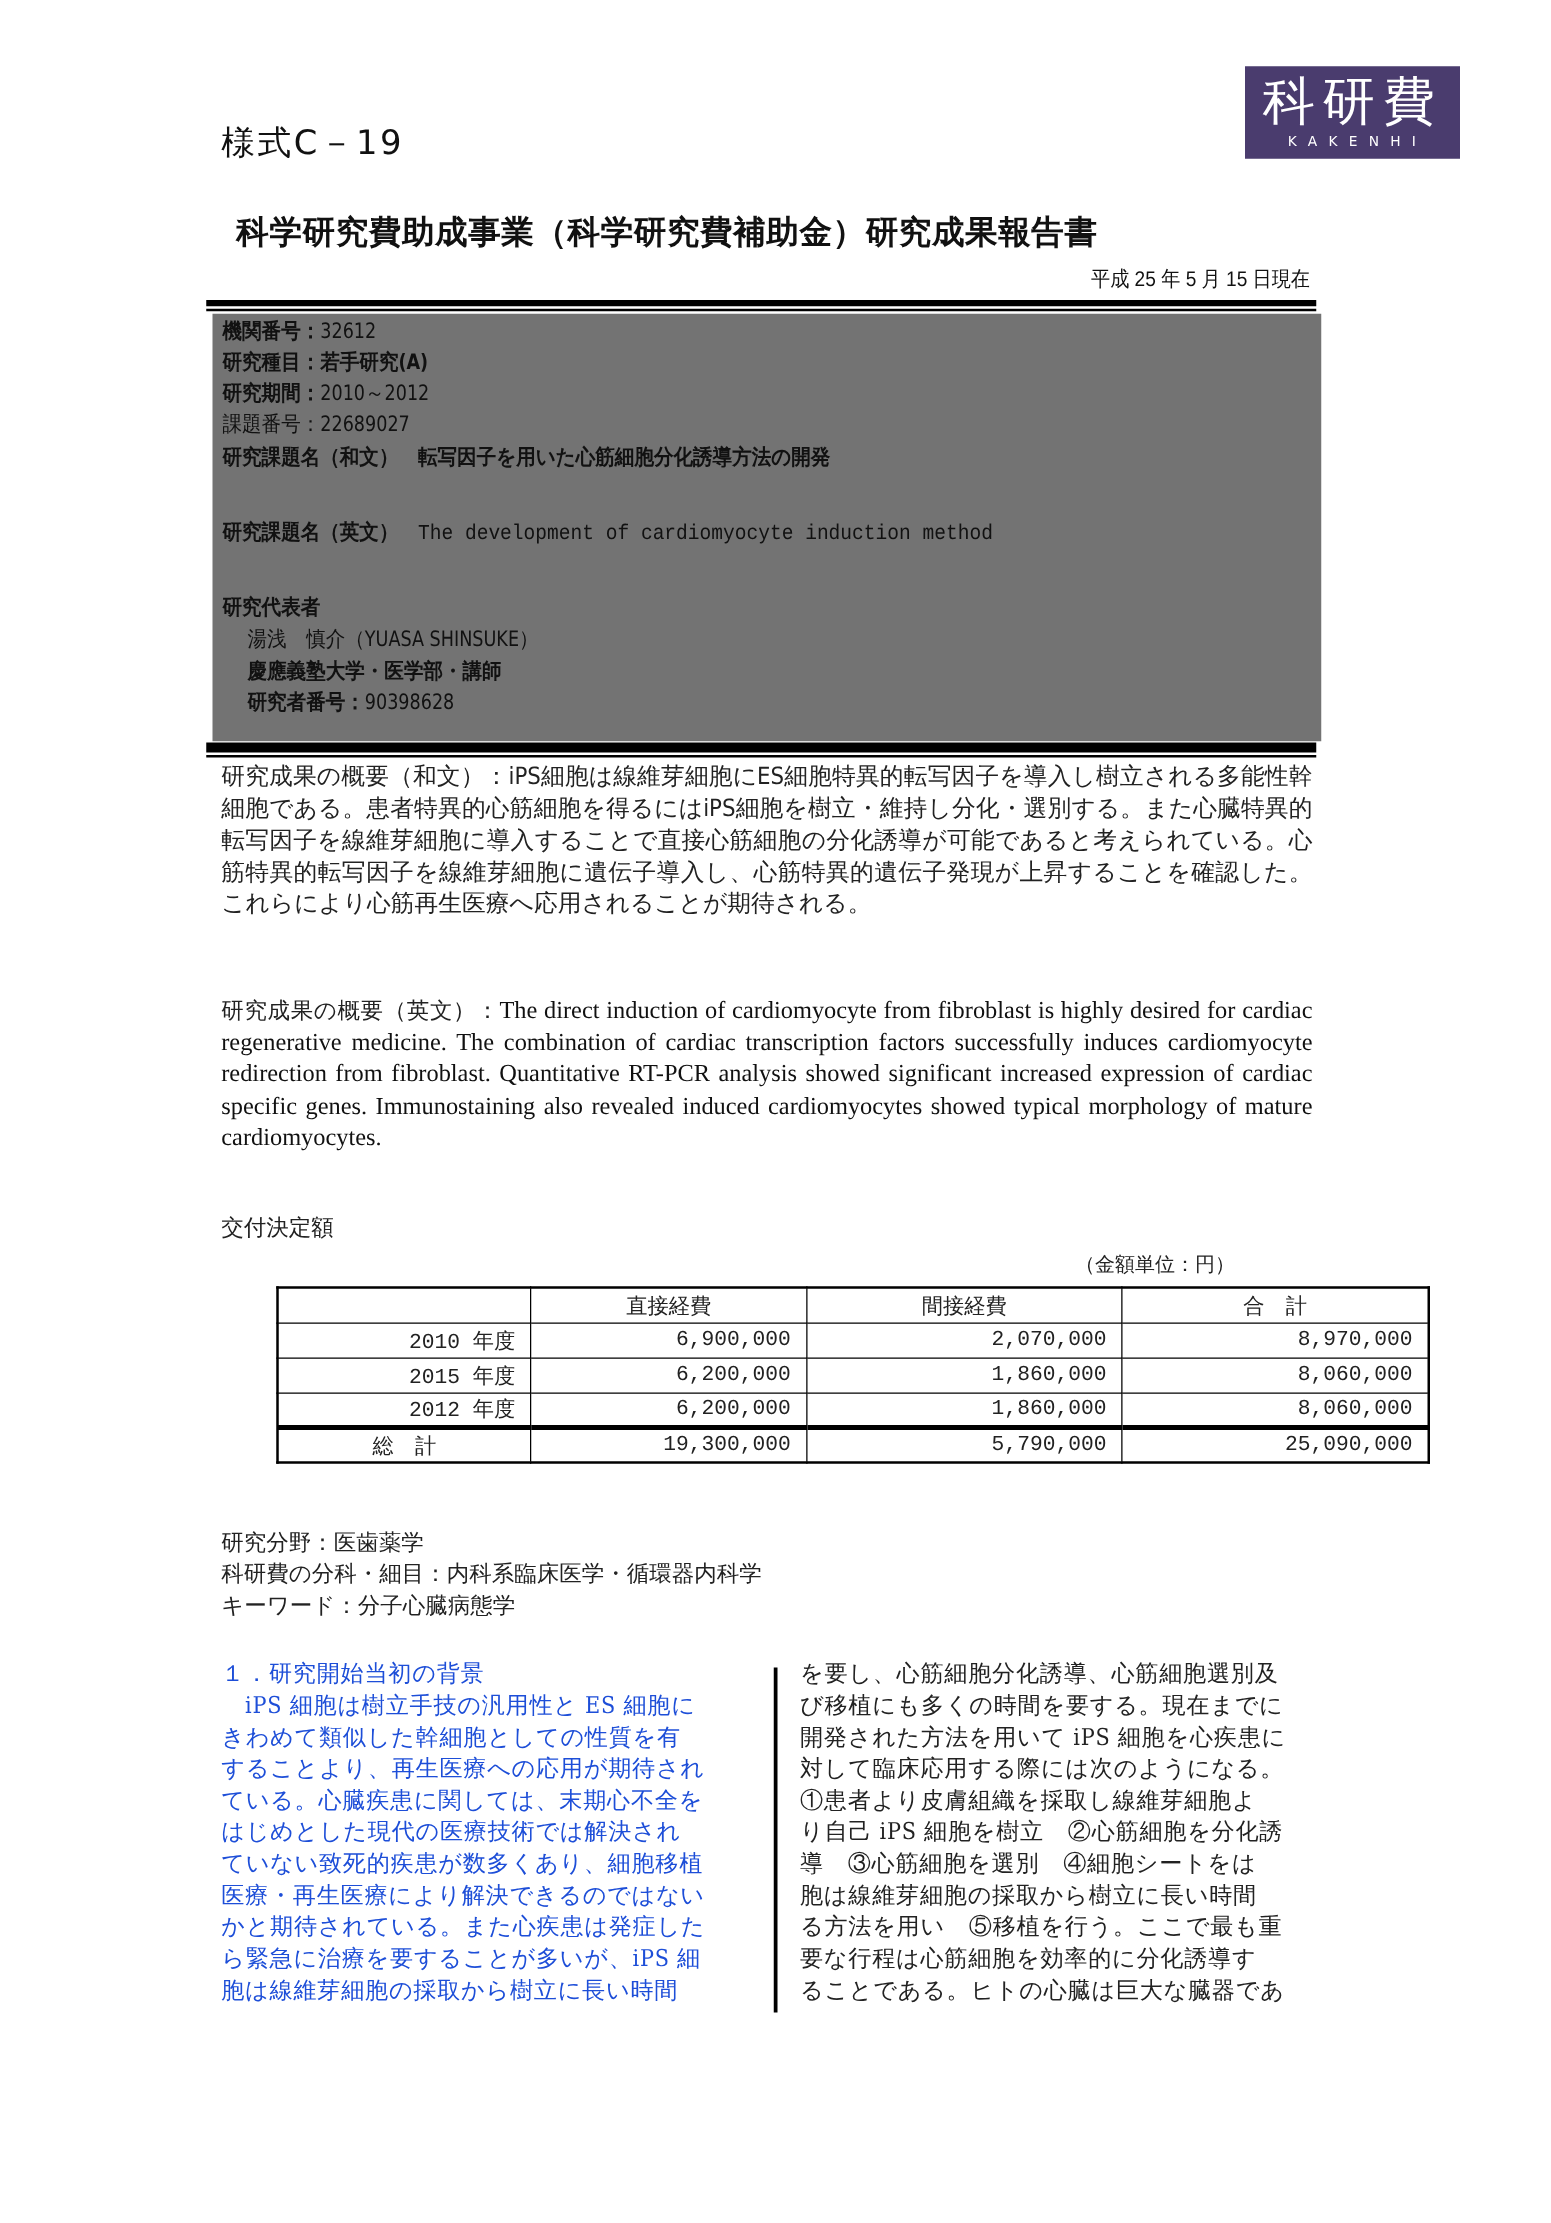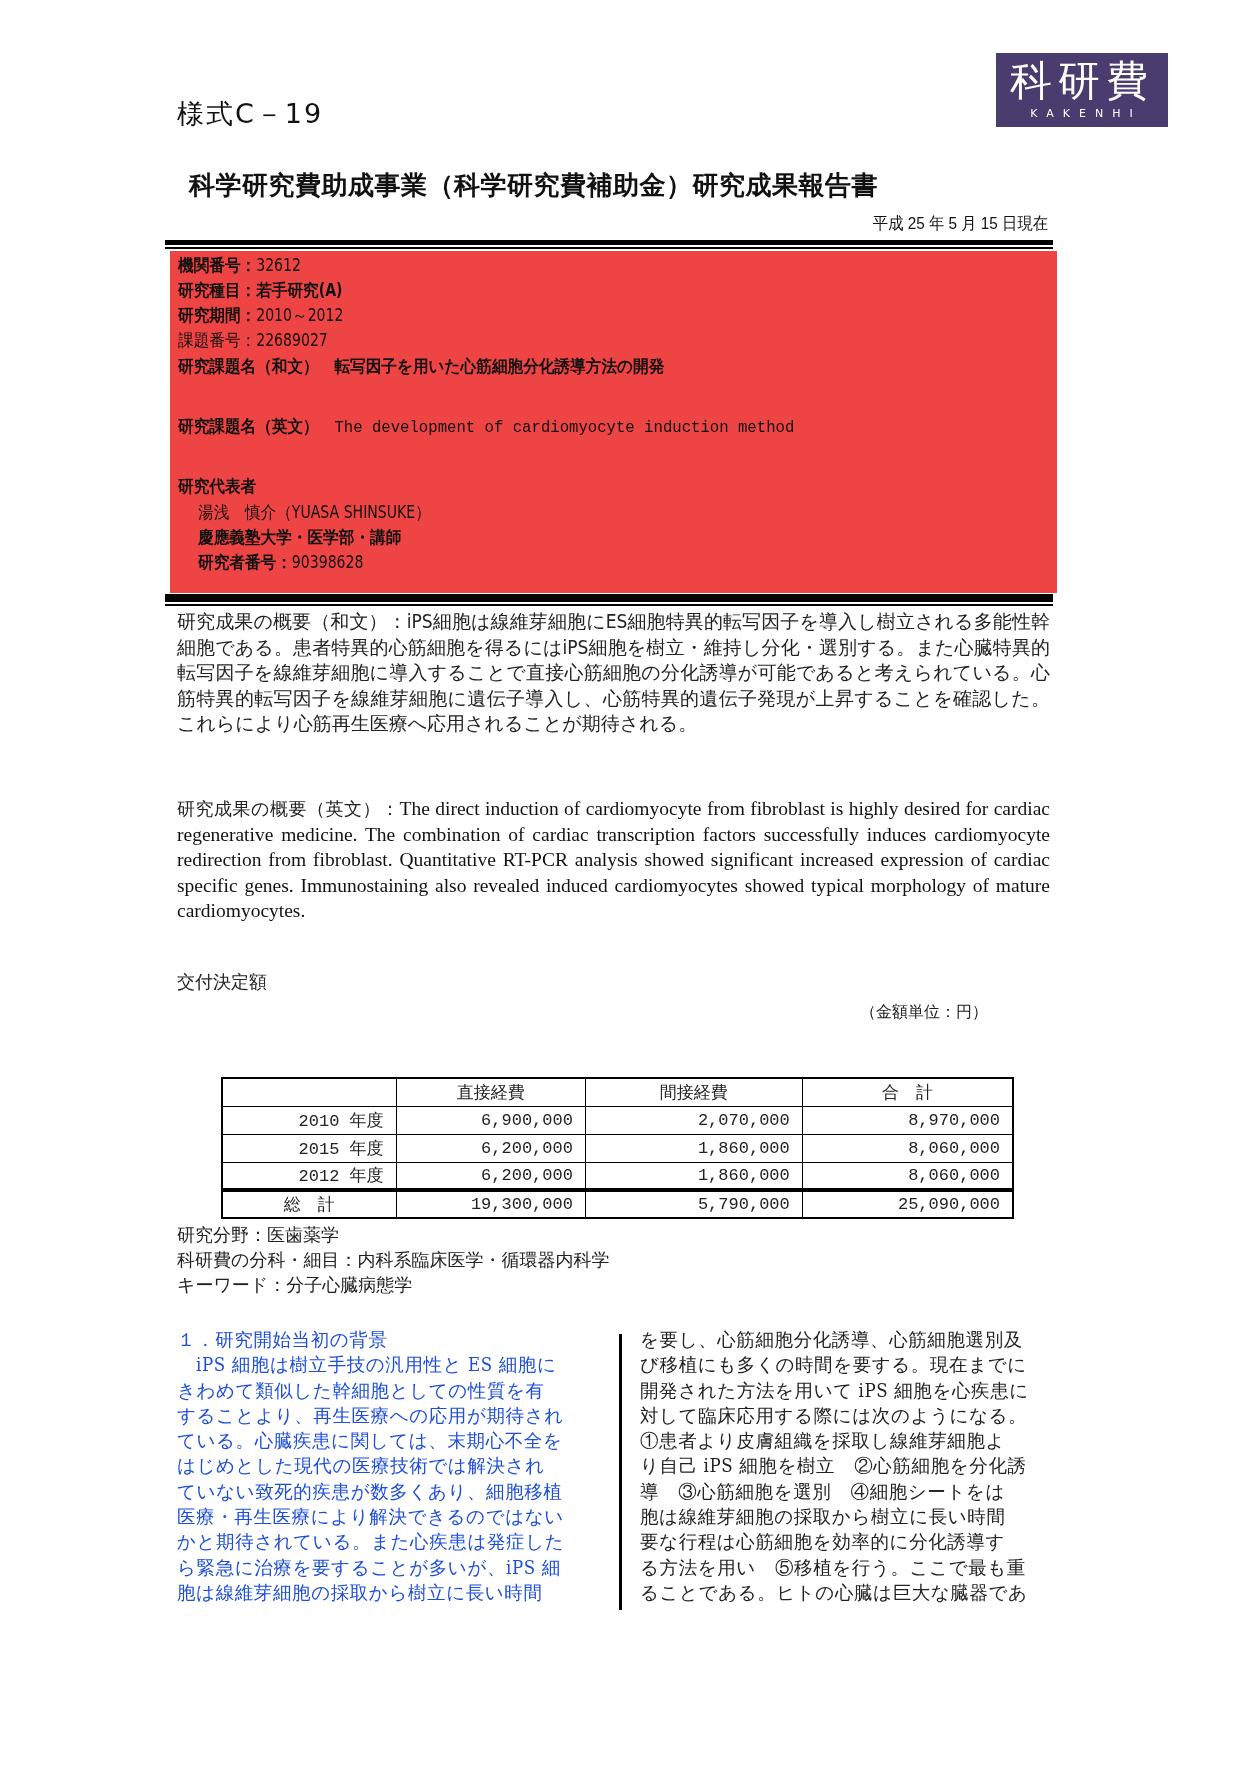--- a/index.html
+++ b/index.html
@@ -14,39 +14,39 @@
     .logo .kanji { font-family: "DejaVu Serif", serif; font-size: 42px; line-height: 52px; letter-spacing: 6px; padding-top: 2px; font-weight: normal; }
     .logo .roman { font-size: 11px; letter-spacing: 9px; line-height: 14px; padding-left: 8px; }
 
     .main-title { left: 0; width: 1067px; top: 168px; text-align: center; font-size: 26px; font-weight: bold; letter-spacing: 0.5px; }
     .date { left: 780px; width: 268px; top: 212px; text-align: right; font-size: 17px; font-family: "Liberation Sans Narrow", "Liberation Sans", sans-serif; transform: scaleX(0.9); transform-origin: right; }
 
     .rule-top-thick { left: 165px; top: 240px; width: 888px; height: 5px; background: #000; }
     .rule-top-thin { left: 165px; top: 247px; width: 888px; height: 2px; background: #000; }
 
     
-    .info-box { left: 170px; top: 251px; width: 887px; height: 342px; background: #ef4444; }
+    .info-box { left: 170px; top: 251px; width: 887px; height: 342px; background: #737373; }
     .info-line { position: absolute; left: 8px; font-size: 17px; line-height: 22px; white-space: pre; font-family: "DejaVu Sans Condensed", "DejaVu Sans", sans-serif; transform: scaleX(0.92); transform-origin: left; }
     .info-line .lbl { font-weight: bold; }
     .info-line .mono { font-family: "Liberation Mono", monospace; font-size: 17px; }
 
     .rule-bot-thick { left: 165px; top: 594px; width: 888px; height: 8px; background: #000; }
     .rule-bot-thin { left: 165px; top: 604px; width: 888px; height: 2px; background: #000; }
 
     
     .abstract-jp { left: 177px; top: 609px; width: 873px; font-size: 19px; line-height: 25.5px; font-family: "DejaVu Sans Condensed", "DejaVu Sans", sans-serif; color: #222; text-align: justify; }
 
     
     .abstract-en { left: 177px; top: 796px; width: 873px; font-size: 19.5px; line-height: 25.5px; font-family: "Liberation Serif", serif; text-align: justify; text-align-last: left; color: #111; }
     .abstract-en .jp { font-family: "DejaVu Sans Condensed", "DejaVu Sans", sans-serif; font-size: 18px; color: #222; }
 
     
     .grant-label { left: 177px; top: 970px; font-size: 18px; font-family: "DejaVu Sans Condensed", "DejaVu Sans", sans-serif; color: #222; }
     .unit-label { left: 860px; top: 1002px; font-size: 16px; font-family: "DejaVu Sans Condensed", "DejaVu Sans", sans-serif; color: #222; }
-    table.grant { position: absolute; left: 221px; top: 1029px; width: 793px; border-collapse: collapse; font-family: "Liberation Mono", monospace; font-size: 17px; color: #222; margin-top: 48px; }
+    table.grant { position: absolute; left: 221px; top: 1029px; width: 923px; border-collapse: collapse; font-family: "Liberation Mono", monospace; font-size: 17px; color: #222; }
     table.grant td, table.grant th { border: 1.5px solid #000; height: 28px; padding: 0 12px; font-weight: normal; }
     table.grant th { text-align: center; font-family: "DejaVu Sans Condensed", "DejaVu Sans", sans-serif; font-size: 17px; }
     table.grant td.num { text-align: right; }
     table.grant td.year { text-align: right; }
     table.grant tr.total td { border-top: 4px solid #000; }
     table.grant tr.total td.year { text-align: center; }
     table.grant { border: 2.5px solid #000; }
     .col0 { width: 171px; } .col1 { width: 186px; } .col2 { width: 213px; } .col3 { width: 207px; }
 
     
@@ -166,16 +166,16 @@
 
 <div class="abs col-right">
   <span class="line">を要し、心筋細胞分化誘導、心筋細胞選別及</span>
   <span class="line">び移植にも多くの時間を要する。現在までに</span>
   <span class="line">開発された方法を用いて iPS 細胞を心疾患に</span>
   <span class="line">対して臨床応用する際には次のようになる。</span>
   <span class="line">①患者より皮膚組織を採取し線維芽細胞よ</span>
   <span class="line">り自己 iPS 細胞を樹立　②心筋細胞を分化誘</span>
   <span class="line">導　③心筋細胞を選別　④細胞シートをは</span>
   <span class="line">胞は線維芽細胞の採取から樹立に長い時間</span>
+  <span class="line">る方法を用い　⑤移植を行う。ここで最も重</span>
   <span class="line">要な行程は心筋細胞を効率的に分化誘導す</span>
-  <span class="line">る方法を用い　⑤移植を行う。ここで最も重</span>
   <span class="line">ることである。ヒトの心臓は巨大な臓器であ</span>
 </div>
 
 </body></html>

